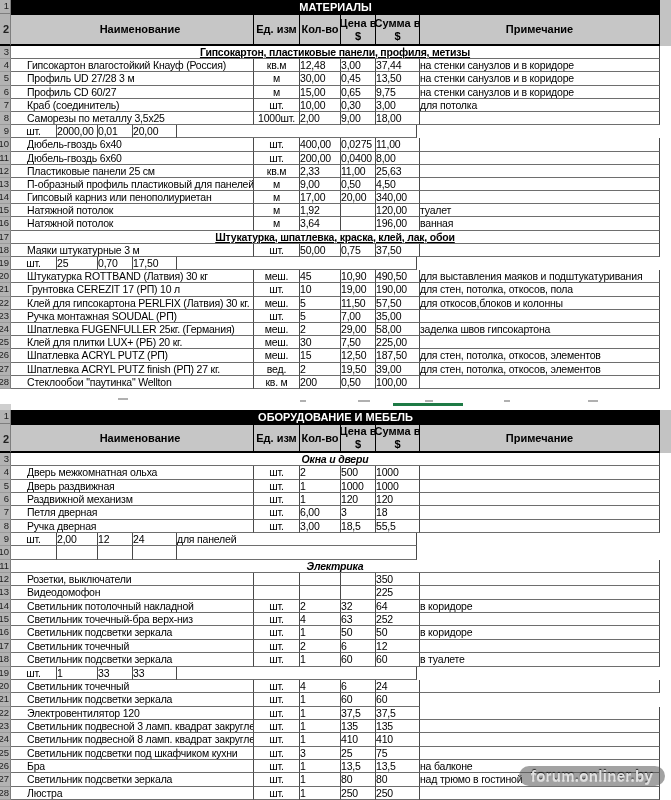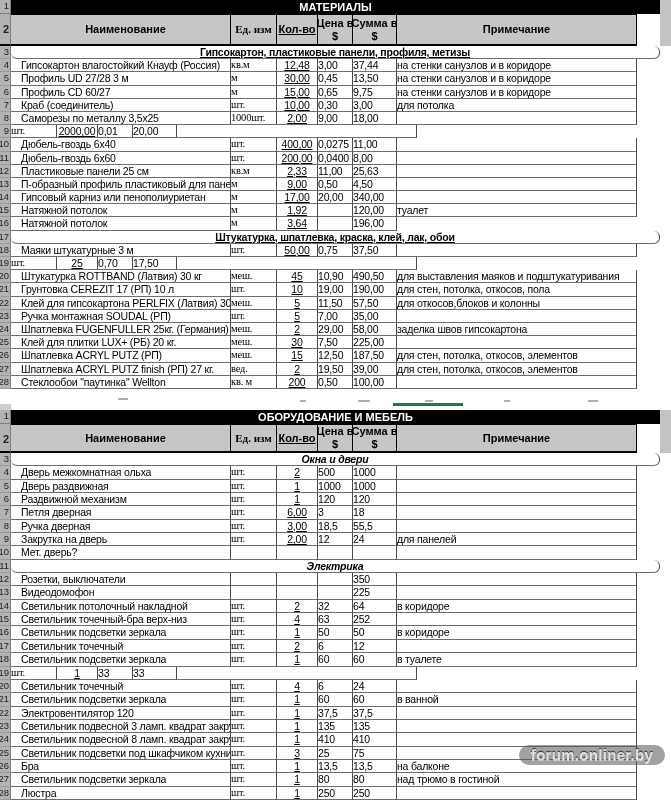--- a/index.html
+++ b/index.html
@@ -9,27 +9,27 @@
     overflow:hidden;
   }
   .sheet{position:absolute;left:0;top:0;width:671px;height:800px;}
   .xtable{position:absolute;left:0;width:660px;}
   .row{display:flex;box-sizing:border-box;}
   .c{box-sizing:border-box;border-right:1px solid #4a4a4a;border-bottom:1px solid #6e6e6e;
      overflow:hidden;white-space:nowrap;font-size:10.5px;letter-spacing:-0.2px;}
   
   .c-rn{width:11px;background:#b3b3b3;border-right:1px solid #7e7e7e;border-bottom:1px solid #9a9a9a;
         font-size:9.5px;color:#222;text-align:right;direction:rtl;padding-right:1px;letter-spacing:0;}
-  .c-name{width:220px;padding-left:10px;text-align:left;}
-  .c-unit{width:46px;text-align:left;font-family:Liberation Serif, serif;}
-  .c-qty{width:41px;text-align:center;text-decoration:underline;}
+  .c-name{width:243px;padding-left:16px;text-align:left;}
+  .c-unit{width:46px;text-align:center;}
+  .c-qty{width:41px;text-align:left;}
   .c-price{width:35px;text-align:left;}
   .c-sum{width:44px;}
   .c-note{width:240px;text-align:left;}
-  .c-span{width:649px;text-align:center;font-weight:bold;border-radius:6px;}
+  .c-span{width:649px;text-align:center;font-weight:bold;}
   .sec-u .c-span{text-decoration:underline;}
   .sec-i .c-span{font-style:italic;}
   
   .title-row{height:14px;}
   .title-cell{width:649px;background:#000;color:#fff;font-weight:bold;font-size:11px;
               text-align:center;line-height:14px;box-sizing:border-box;overflow:hidden;}
   .title-row .c-rn{border-bottom:1px solid #7e7e7e;}
   
   .header-row{height:32px;}
   .header-row .c{background:#c6c6c6;border-right:1px solid #000;border-bottom:2px solid #000;
@@ -50,21 +50,21 @@
   .gap-green{left:393px;top:403px;width:70px;height:3px;background:#1e7a45;}
   .gap-rn{left:0;top:404px;width:11px;height:6px;background:#cfcfcf;}
   .dash{height:2px;background:#b0b0b0;top:400px;}
   .d1{left:118px;width:10px;top:398px;}
   .d2{left:300px;width:6px;}
   .d3{left:358px;width:12px;}
   .d4{left:425px;width:8px;}
   .d5{left:504px;width:6px;}
   .d6{left:588px;width:10px;}
   
-  .watermark{position:absolute;left:519px;top:745px;width:146px;height:20px;
+  .watermark{position:absolute;left:519px;top:766px;width:146px;height:20px;
      background:rgba(85,85,85,0.55);border-radius:10px;color:#e2e2e2;font-weight:bold;
      font-size:15px;line-height:20px;text-align:center;letter-spacing:0.3px;
      text-shadow:0 -1px 1px rgba(0,0,0,0.8), 0 1px 0 rgba(255,255,255,0.55);}
 </style>
 </head>
 <body>
 
 <div class="sheet">
 
   <div class="abs green-top"></div>
@@ -211,20 +211,21 @@
           <div class="c c-sum">120,00</div>
           <div class="c c-note">туалет</div>
         </div>
         <div class="row drow">
           <div class="c c-rn">16</div>
           <div class="c c-name">Натяжной потолок</div>
           <div class="c c-unit">м</div>
           <div class="c c-qty">3,64</div>
           <div class="c c-price"></div>
           <div class="c c-sum">196,00</div>
+          <div class="c c-note">ванная</div>
         </div>
         <div class="row drow sec-u">
           <div class="c c-rn">17</div>
           <div class="c c-span">Штукатурка, шпатлевка, краска, клей, лак, обои</div>
         </div>
         <div class="row drow">
           <div class="c c-rn">18</div>
           <div class="c c-name">Маяки штукатурные 3 м</div>
           <div class="c c-unit">шт.</div>
           <div class="c c-qty">50,00</div>
@@ -389,30 +390,28 @@
           <div class="c c-rn">8</div>
           <div class="c c-name">Ручка дверная</div>
           <div class="c c-unit">шт.</div>
           <div class="c c-qty">3,00</div>
           <div class="c c-price">18,5</div>
           <div class="c c-sum">55,5</div>
           <div class="c c-note"></div>
         </div>
         <div class="row drow">
           <div class="c c-rn">9</div>
-          <div class="c c-name">Закрутка на дверь</div>
           <div class="c c-unit">шт.</div>
           <div class="c c-qty">2,00</div>
           <div class="c c-price">12</div>
           <div class="c c-sum">24</div>
           <div class="c c-note">для панелей</div>
         </div>
         <div class="row drow">
           <div class="c c-rn">10</div>
-          <div class="c c-name">Мет. дверь?</div>
           <div class="c c-unit"></div>
           <div class="c c-qty"></div>
           <div class="c c-price"></div>
           <div class="c c-sum"></div>
           <div class="c c-note"></div>
         </div>
         <div class="row drow sec-i">
           <div class="c c-rn">11</div>
           <div class="c c-span">Электрика</div>
         </div>
@@ -496,21 +495,20 @@
           <div class="c c-sum">24</div>
           <div class="c c-note"></div>
         </div>
         <div class="row drow">
           <div class="c c-rn">21</div>
           <div class="c c-name">Светильник подсветки зеркала</div>
           <div class="c c-unit">шт.</div>
           <div class="c c-qty">1</div>
           <div class="c c-price">60</div>
           <div class="c c-sum">60</div>
-          <div class="c c-note">в ванной</div>
         </div>
         <div class="row drow">
           <div class="c c-rn">22</div>
           <div class="c c-name">Электровентилятор 120</div>
           <div class="c c-unit">шт.</div>
           <div class="c c-qty">1</div>
           <div class="c c-price">37,5</div>
           <div class="c c-sum">37,5</div>
           <div class="c c-note"></div>
         </div>

